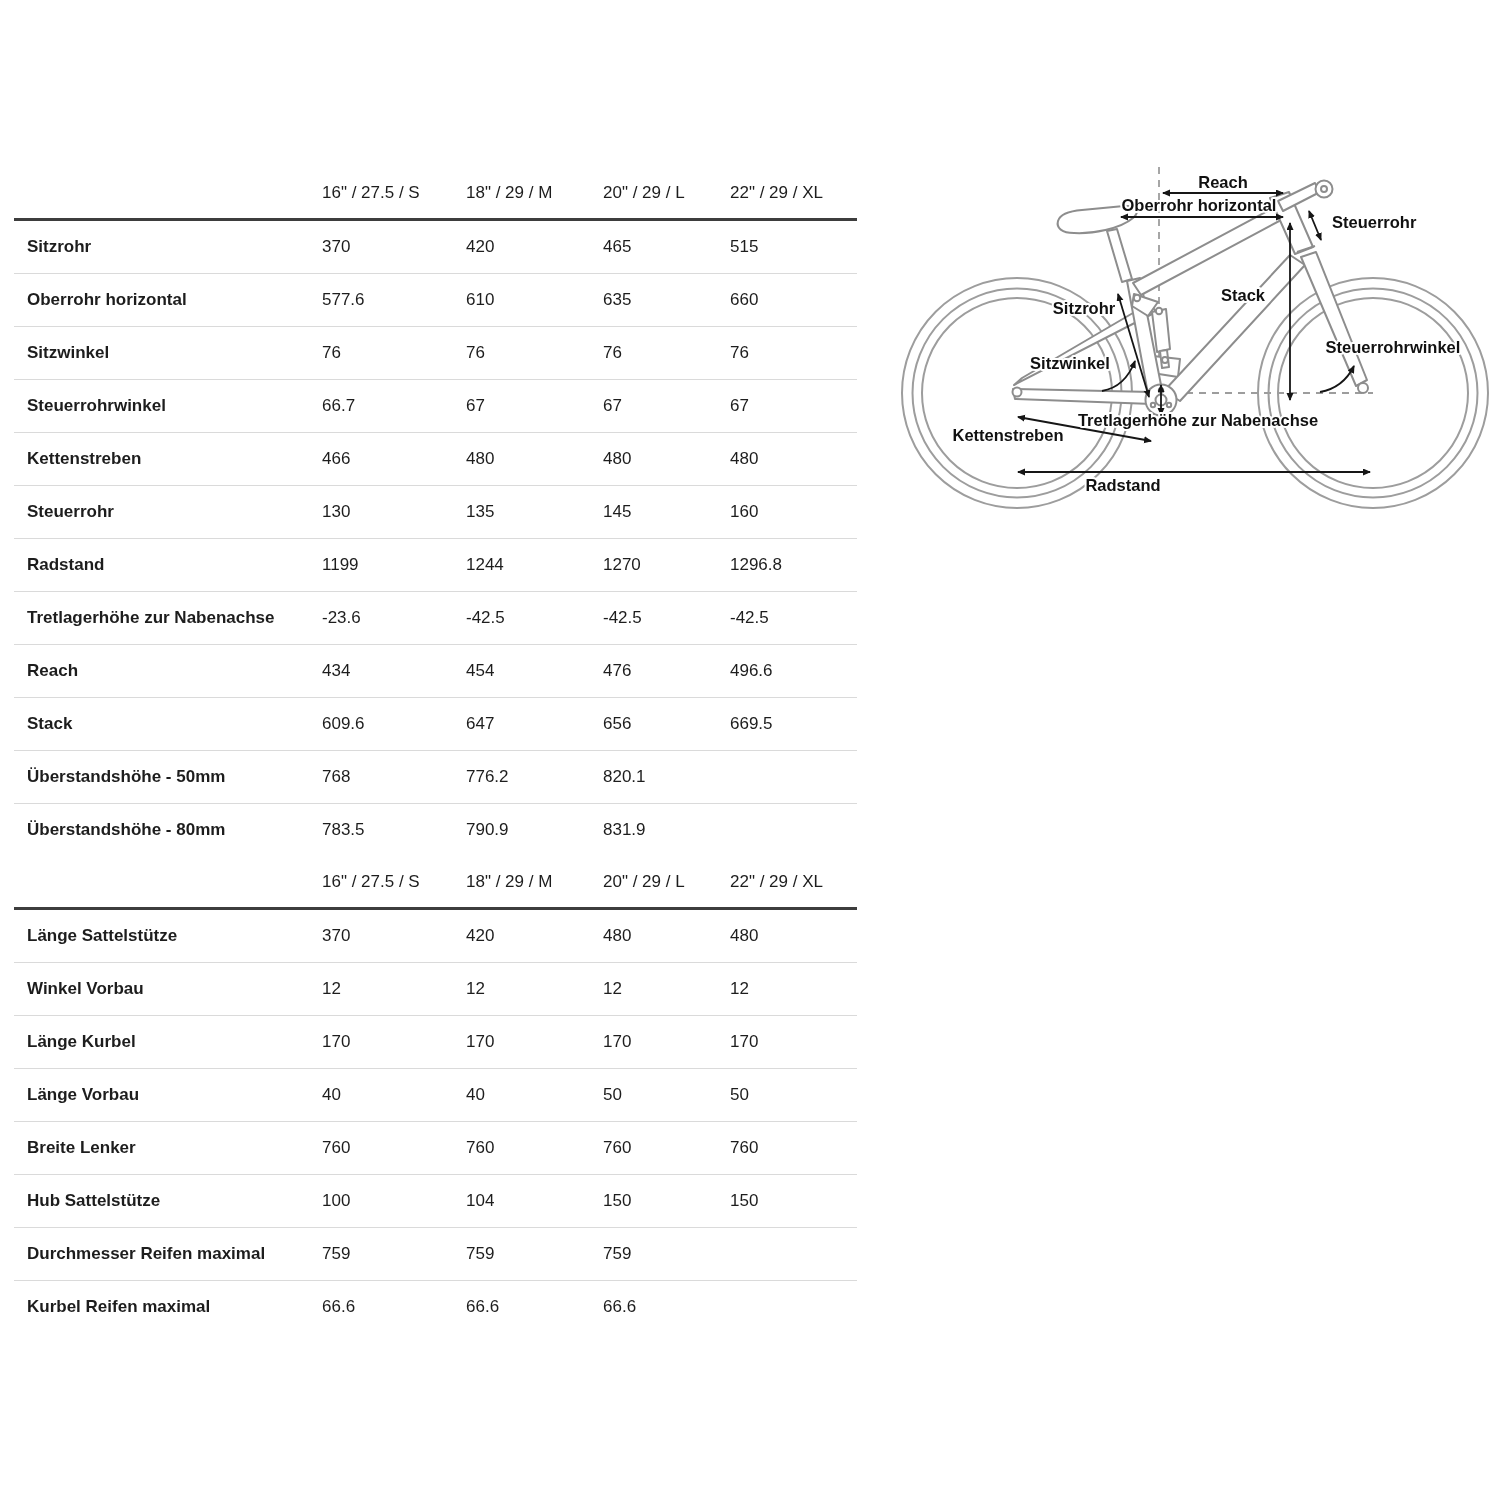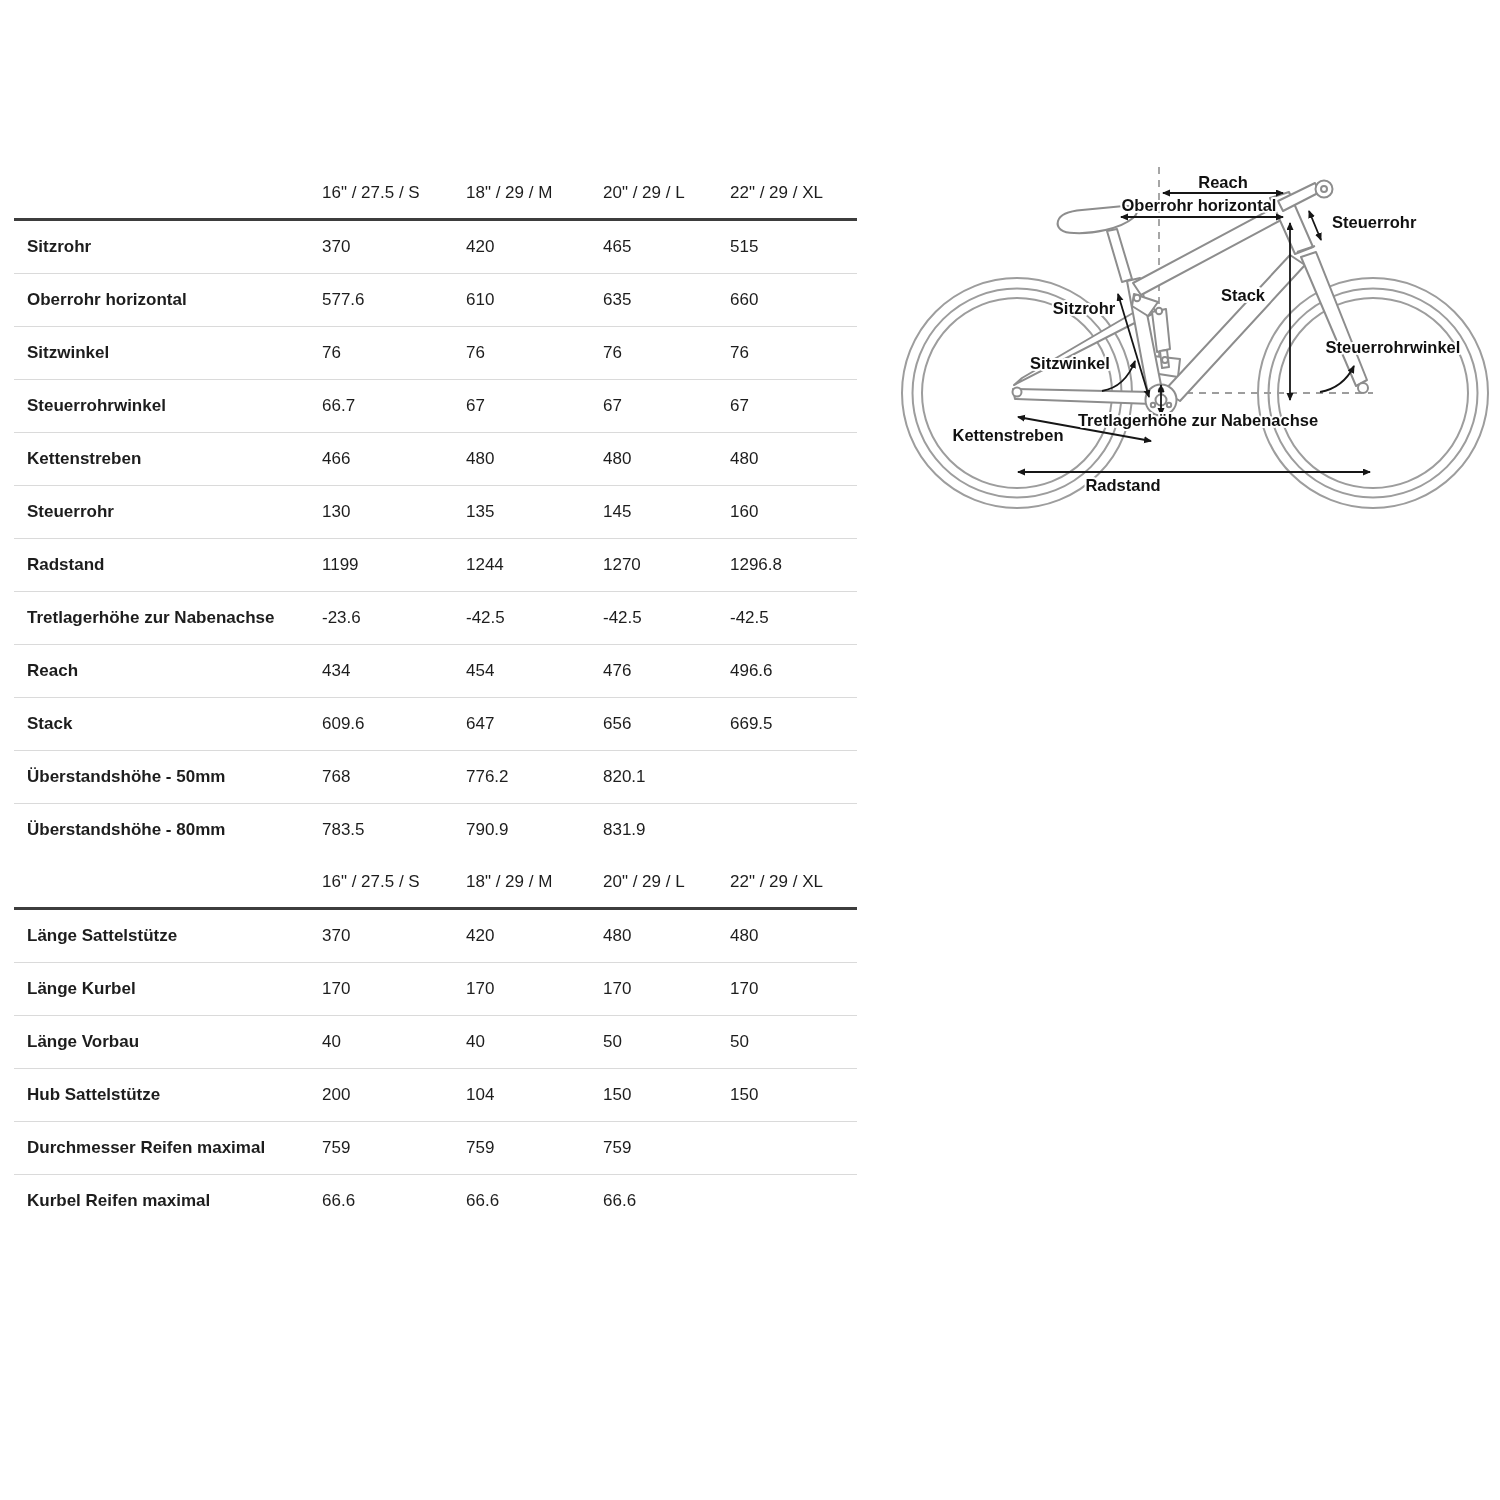--- a/index.html
+++ b/index.html
@@ -157,36 +157,50 @@
       </thead>
     <tbody>
         <tr>
           <th class="lbl">Länge Sattelstütze</th>
           <td class="val">370</td>
           <td class="val">420</td>
           <td class="val">480</td>
           <td class="val">480</td>
         </tr>
         <tr>
+          <th class="lbl">Winkel Vorbau</th>
+          <td class="val">12</td>
+          <td class="val">12</td>
+          <td class="val">12</td>
+          <td class="val">12</td>
+        </tr>
+        <tr>
           <th class="lbl">Länge Kurbel</th>
           <td class="val">170</td>
           <td class="val">170</td>
           <td class="val">170</td>
           <td class="val">170</td>
         </tr>
         <tr>
           <th class="lbl">Länge Vorbau</th>
           <td class="val">40</td>
           <td class="val">40</td>
           <td class="val">50</td>
           <td class="val">50</td>
         </tr>
         <tr>
+          <th class="lbl">Breite Lenker</th>
+          <td class="val">760</td>
+          <td class="val">760</td>
+          <td class="val">760</td>
+          <td class="val">760</td>
+        </tr>
+        <tr>
           <th class="lbl">Hub Sattelstütze</th>
-          <td class="val">200</td>
+          <td class="val">100</td>
           <td class="val">104</td>
           <td class="val">150</td>
           <td class="val">150</td>
         </tr>
         <tr>
           <th class="lbl">Durchmesser Reifen maximal</th>
           <td class="val">759</td>
           <td class="val">759</td>
           <td class="val">759</td>
           <td class="val"></td>

